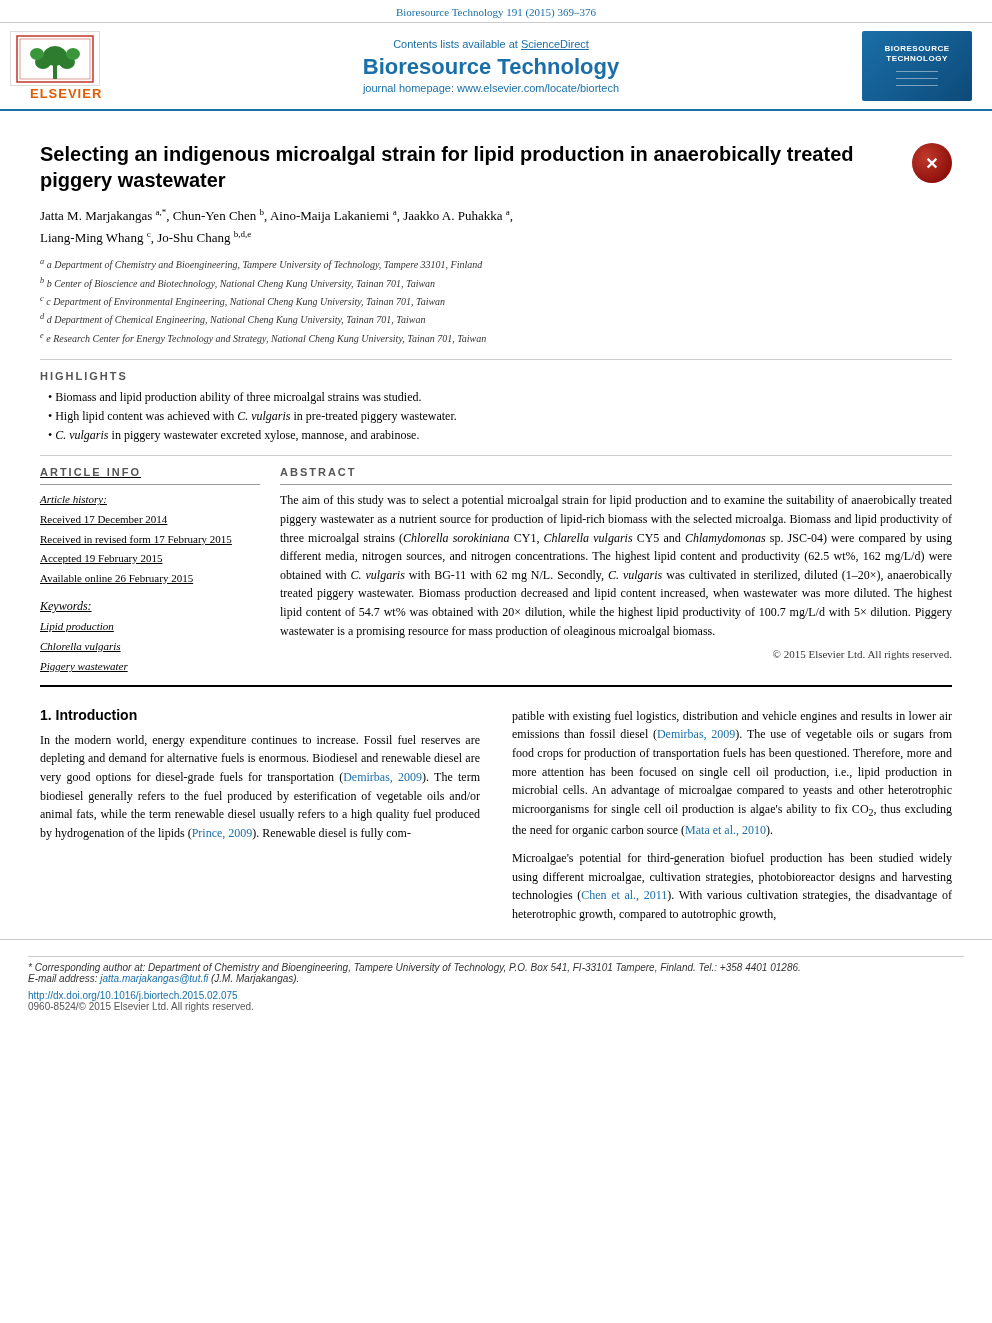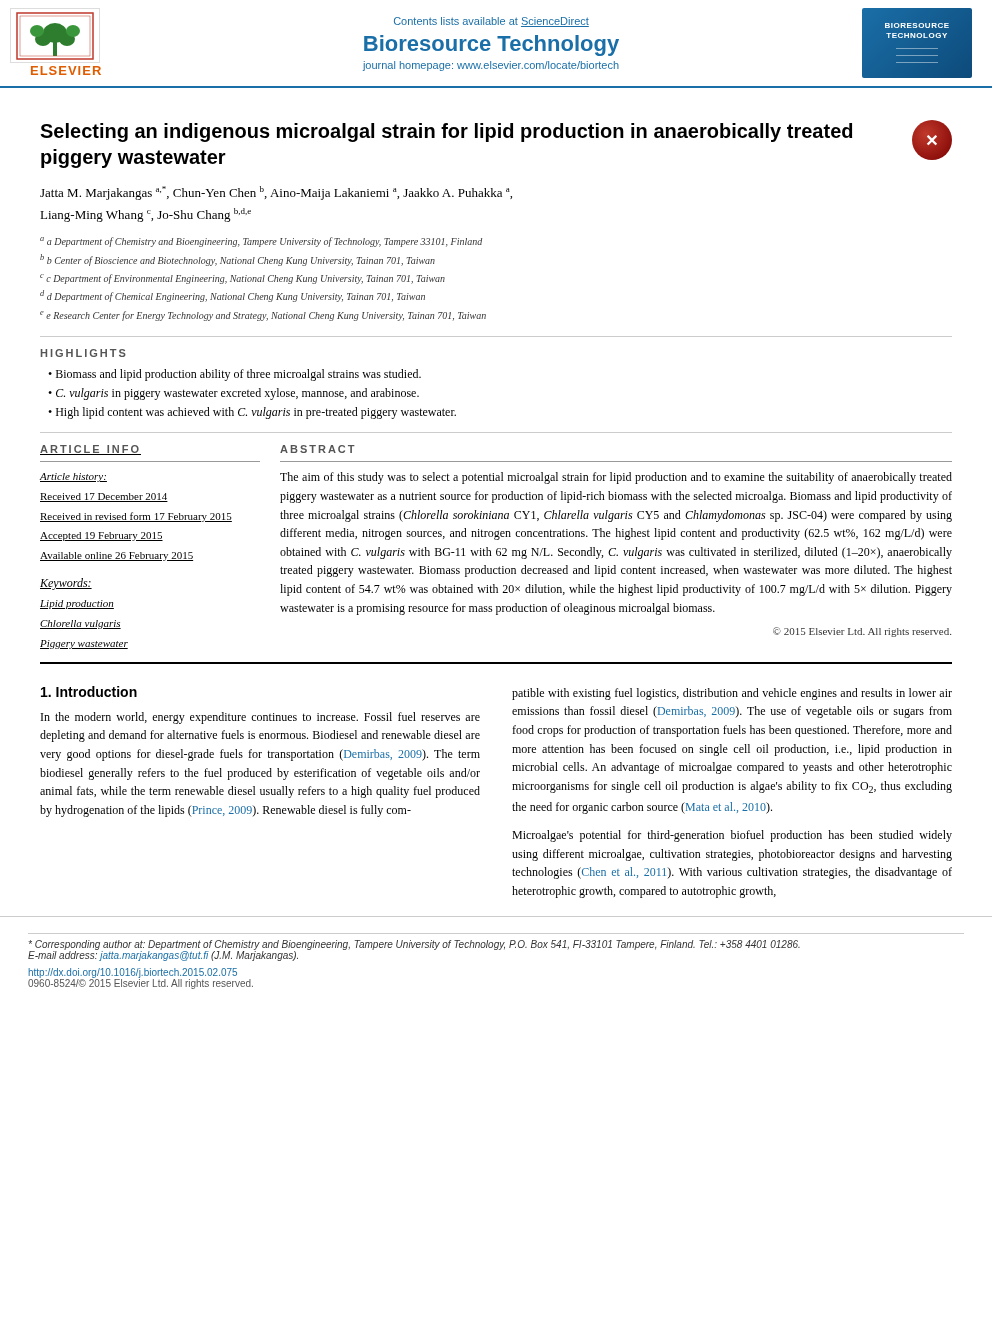--- a/index.html
+++ b/index.html
@@ -280,20 +280,23 @@
       color: #e05c00;
       letter-spacing: 1px;
       padding-left: 20px;
     }
   </style>
 </head>
 <body>
 
 <div class="page">
 
+  <div class="top-bar">
+    <span>Bioresource Technology 191 (2015) 369–376</span>
+  </div>
 
   <div class="journal-header">
 
     <div class="elsevier-logo">
       <div class="elsevier-logo-img">
         <svg width="80" height="50" viewBox="0 0 80 50">
 
           <rect x="38" y="30" width="4" height="15" fill="#2e7d2e"></rect>
           <ellipse cx="40" cy="22" rx="12" ry="10" fill="#2e7d2e"></ellipse>
           <ellipse cx="28" cy="28" rx="8" ry="7" fill="#2e7d2e"></ellipse>
@@ -351,22 +354,22 @@
       <div><sup>d</sup> <span>d Department of Chemical Engineering, National Cheng Kung University, Tainan 701, Taiwan</span></div>
       <div><sup>e</sup> <span>e Research Center for Energy Technology and Strategy, National Cheng Kung University, Tainan 701, Taiwan</span></div>
     </div>
 
     <hr class="section-rule">
 
     <div>
       <div class="highlights-title">HIGHLIGHTS</div>
       <ul class="highlights-list">
         <li>Biomass and lipid production ability of three microalgal strains was studied.</li>
+        <li>High lipid content was achieved with <em>C. vulgaris</em> in pre-treated piggery wastewater.</li>
         <li><em>C. vulgaris</em> in piggery wastewater excreted xylose, mannose, and arabinose.</li>
-        <li>High lipid content was achieved with <em>C. vulgaris</em> in pre-treated piggery wastewater.</li>
       </ul>
     </div>
 
     <hr class="section-rule">
 
     <div class="two-col">
 
       <div class="col-left">
         <div class="section-heading">ARTICLE INFO</div>
         <hr style="border:none; border-top:1px solid #999; margin-bottom:6px;">

